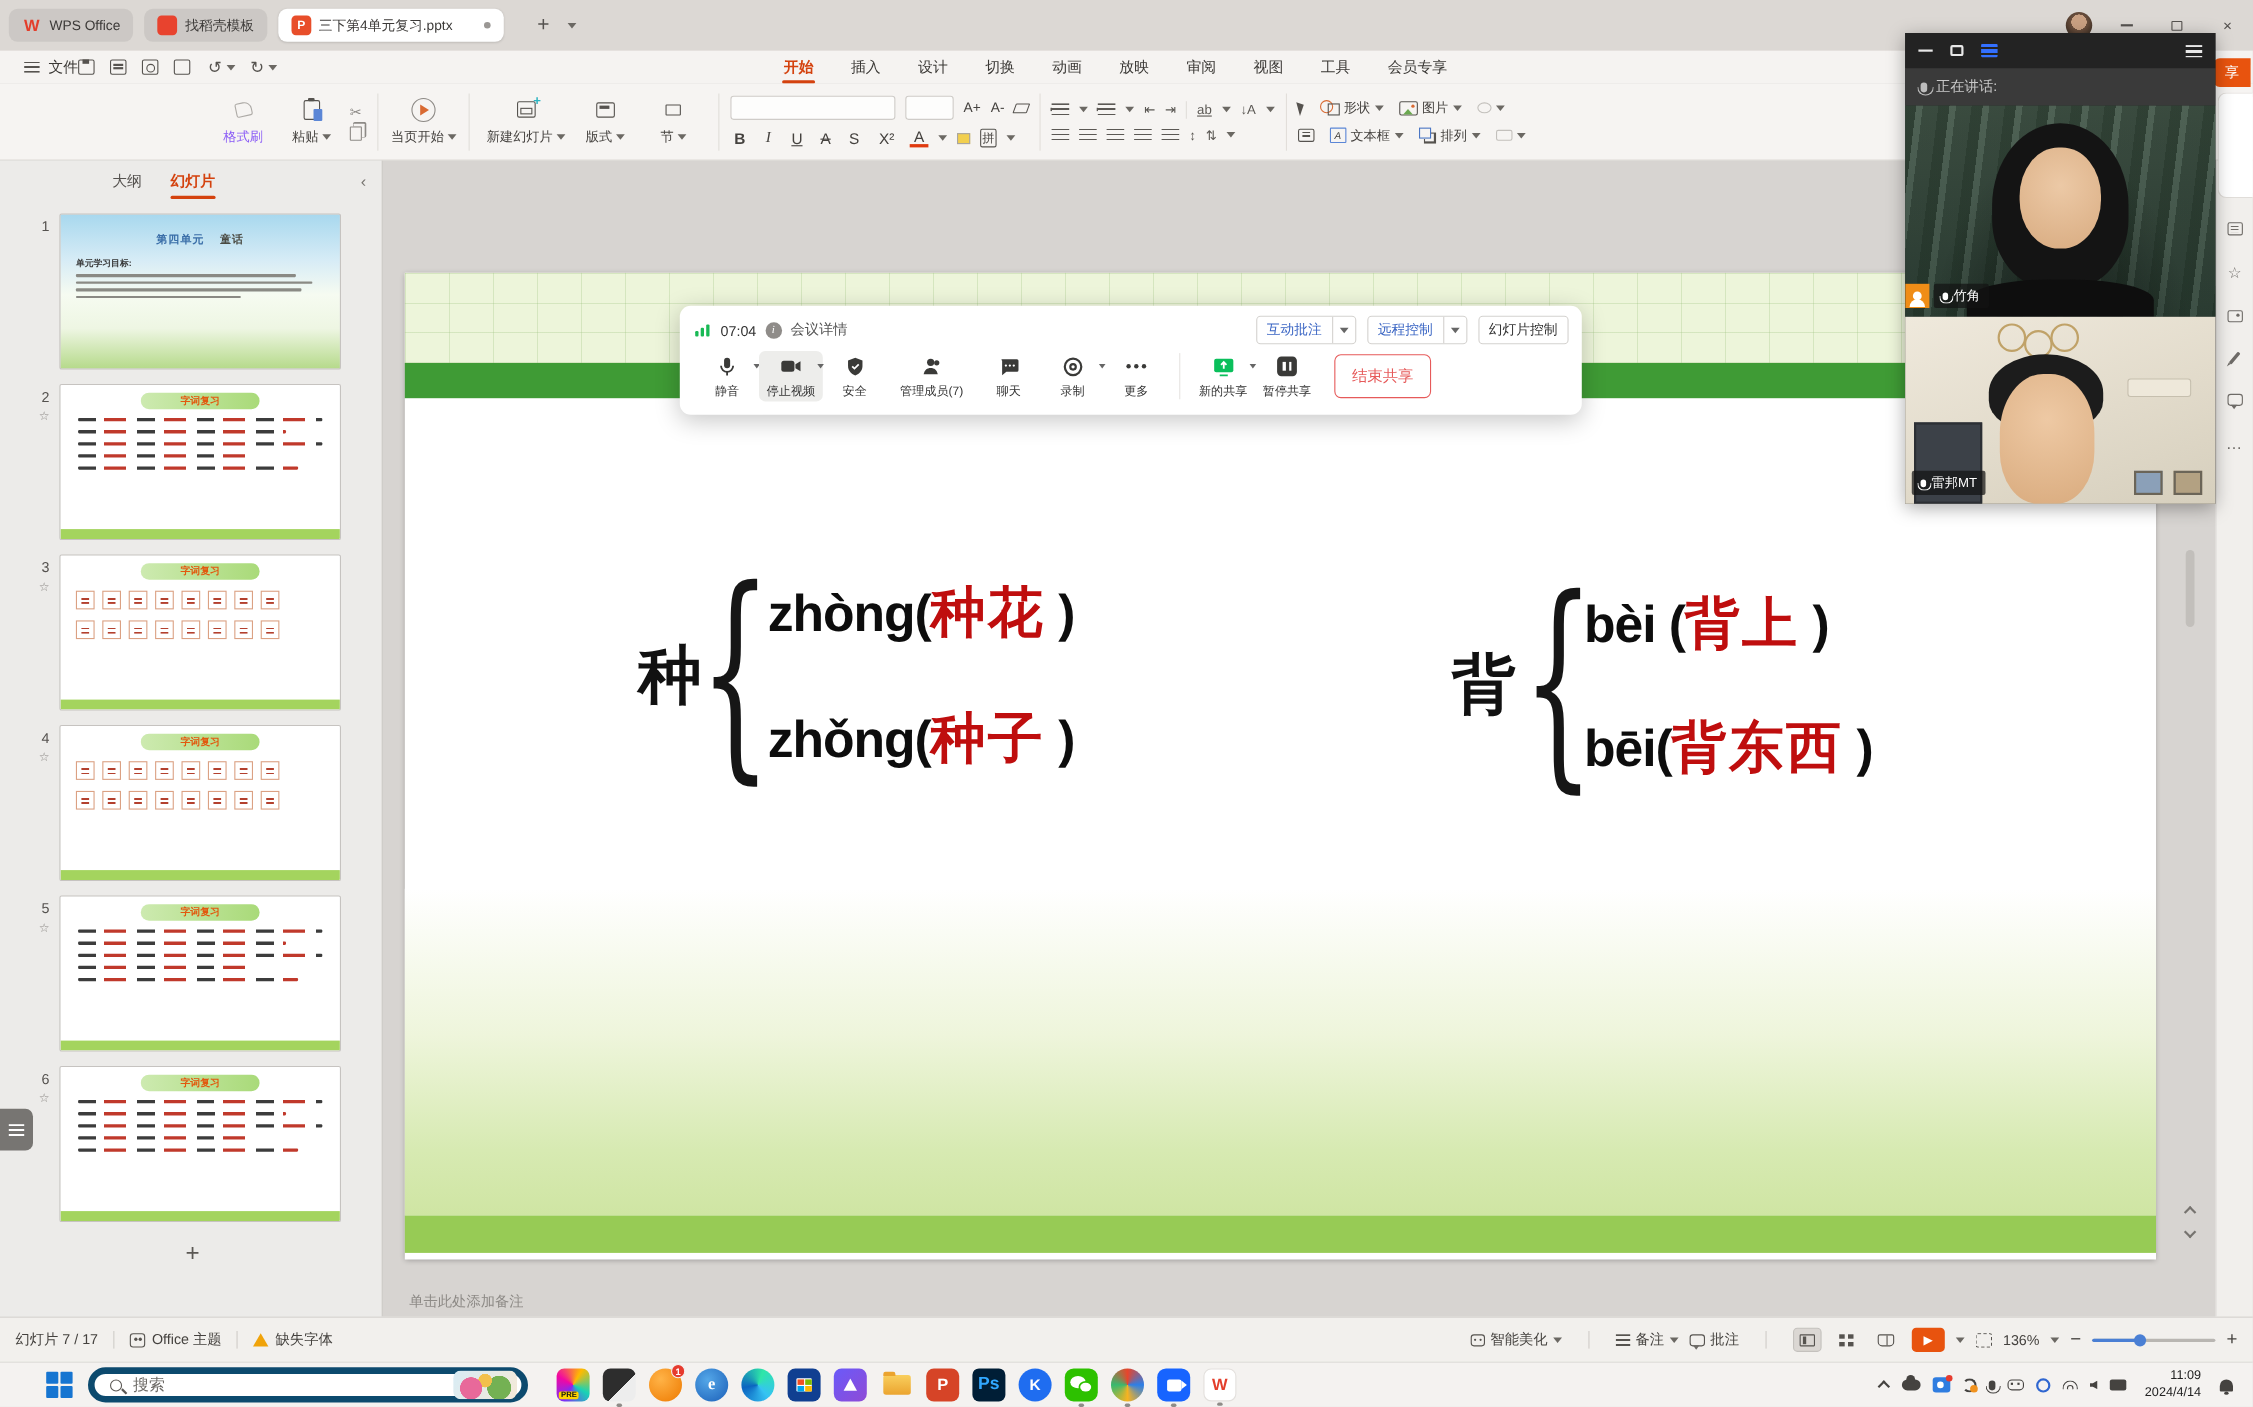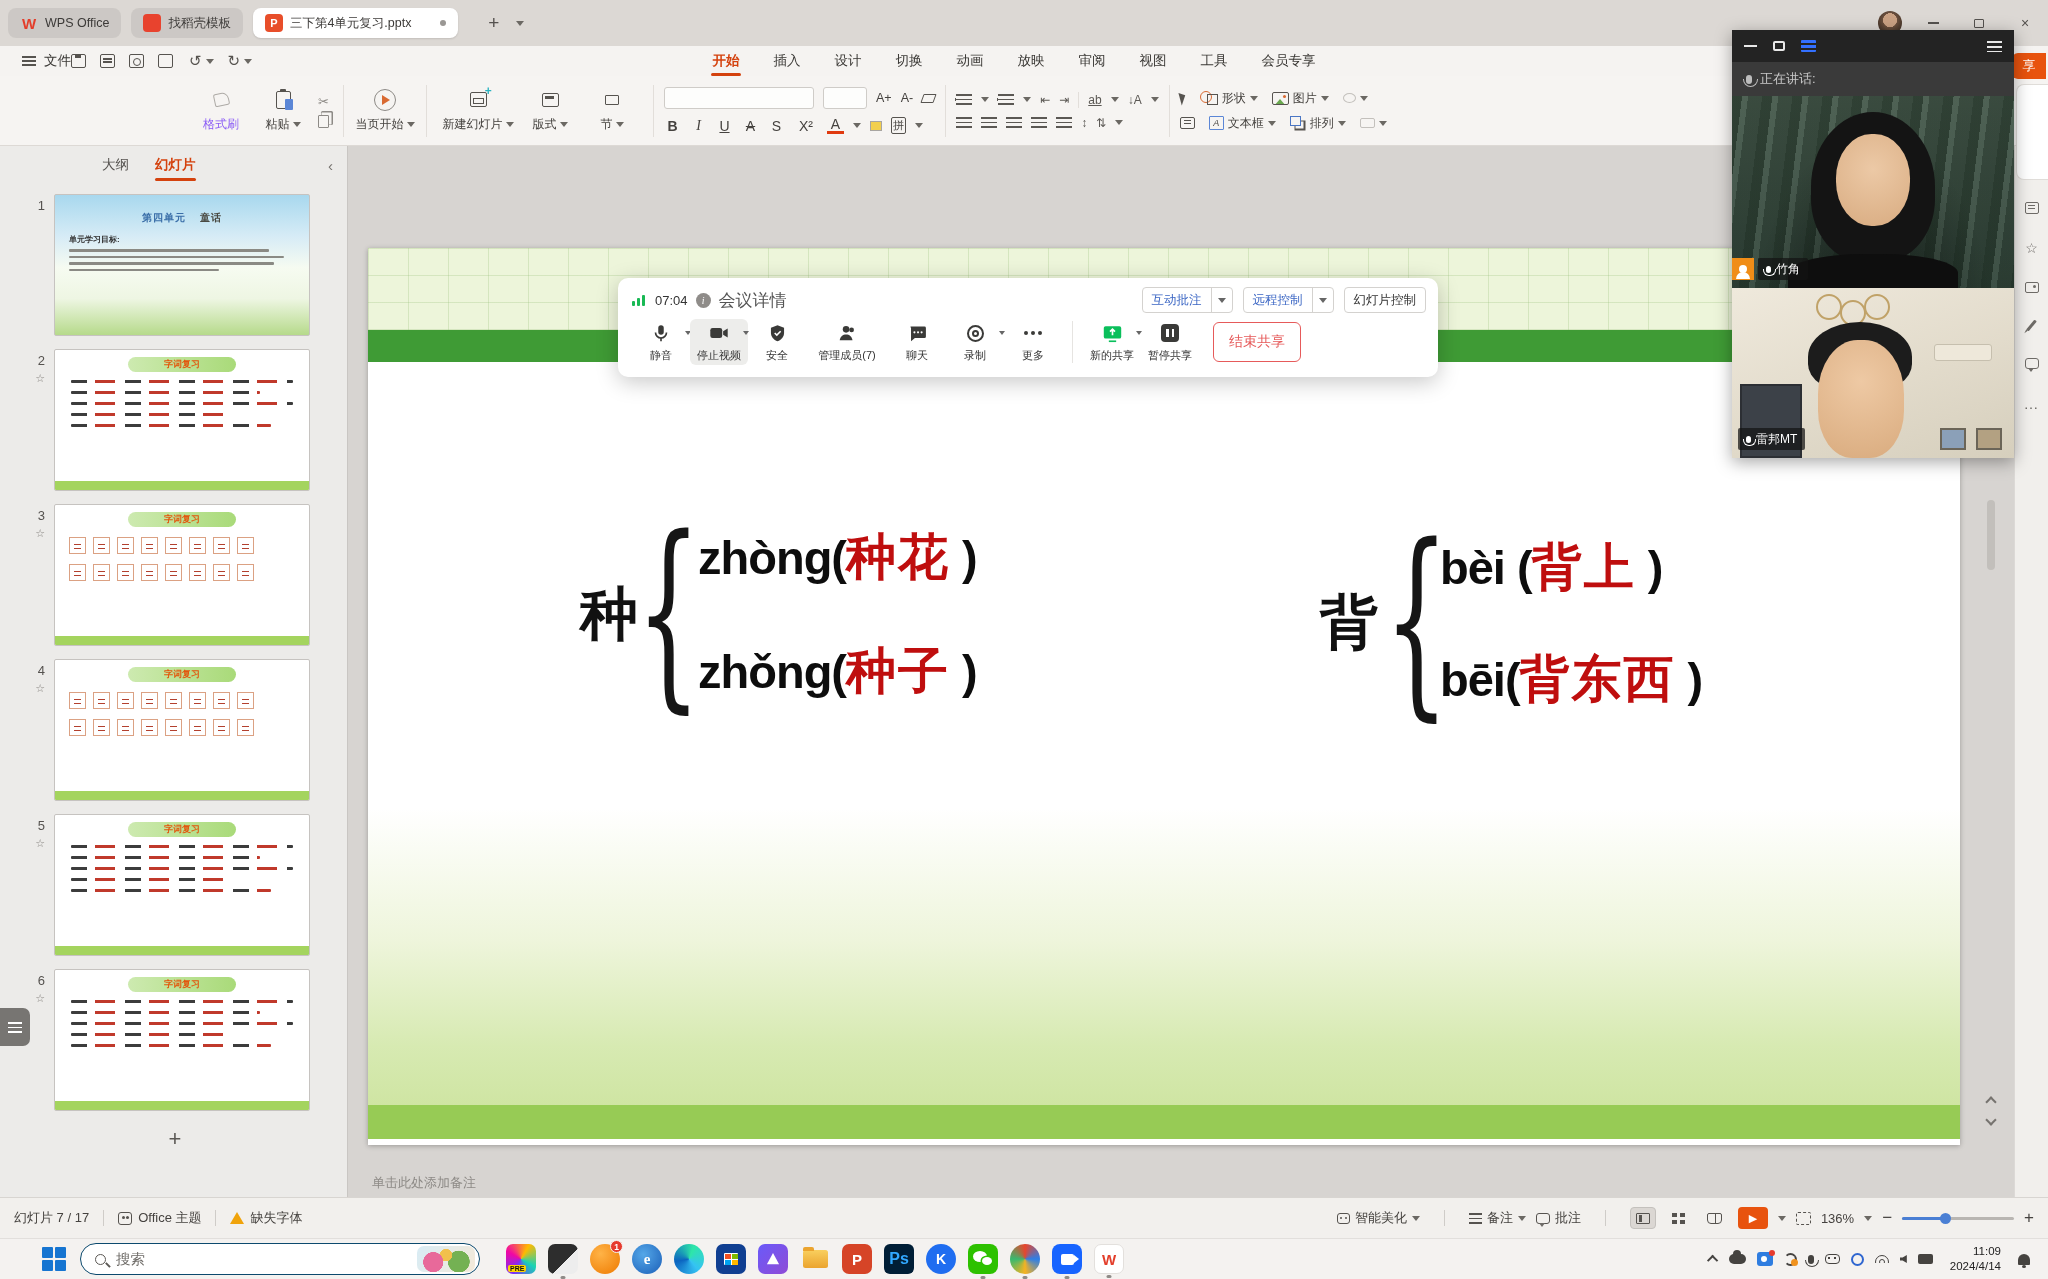--- a/index.html
+++ b/index.html
@@ -176,21 +176,21 @@
   .playbtn{width:30px;height:22px;background:#e8530e;border-radius:4px;color:#fff;font-size:11px;display:grid;place-items:center}
   .fit-ico{width:15px;height:13px;border:1.5px dashed #56534f;border-radius:2px}
   .zoom-slider{width:112px;height:3px;background:#b9b6b2;border-radius:2px;position:relative}
   .zoom-fill{position:absolute;left:0;top:0;height:3px;width:42px;background:#4a7fd4;border-radius:2px}
   .zoom-knob{position:absolute;left:38px;top:-4px;width:11px;height:11px;border-radius:50%;background:#4a7fd4}
   .zoom-pm{font-size:17px;color:#45423f}
   
   .taskbar{position:absolute;left:0;top:1238px;width:2048px;height:41px;background:#f4f2f0;border-top:1px solid #e2dfdc;display:flex;align-items:center;padding-left:42px}
   .startbtn{width:24px;height:24px;display:grid;grid-template-columns:11px 11px;grid-template-rows:11px 11px;gap:2px;margin-right:14px}
   .startbtn i{background:#1675d1;border-radius:1px}
-  .searchpill{width:400px;height:32px;background:#fff;border:1px solid #0c4a6e;border-radius:17px;display:flex;align-items:center;padding:0 4px 0 14px;gap:10px}
+  .searchpill{width:400px;height:32px;background:#fff;border:6px solid #0c4a6e;border-radius:17px;display:flex;align-items:center;padding:0 4px 0 14px;gap:10px}
   .sp-glass{width:11px;height:11px;border:1.8px solid #5b5854;border-radius:50%;position:relative}
   .sp-glass::after{content:"";position:absolute;left:9px;top:9px;width:6px;height:1.8px;background:#5b5854;transform:rotate(45deg)}
   .sp-text{font-size:14.5px;color:#6e6b67;flex:1}
   .sp-img{width:58px;height:26px;border-radius:7px;background:
      radial-gradient(circle at 28% 62%,#e8699a 0 22%,transparent 23%),
      radial-gradient(circle at 50% 35%,#f2c04c 0 18%,transparent 19%),
      radial-gradient(circle at 72% 60%,#74b153 0 24%,transparent 25%),linear-gradient(120deg,#d8ecf5,#f4e9d8)}
   .apps{display:flex;align-items:center;gap:12px;margin-left:26px}
   .app{position:relative;width:30px;height:30px;border-radius:7px;display:grid;place-items:center;font-weight:bold;color:#fff}
   .app.running::after{content:"";position:absolute;left:50%;transform:translateX(-50%);bottom:-5px;width:5px;height:3px;border-radius:2px;background:#8f8c88}
@@ -243,21 +243,21 @@
   .tr-bell{width:12px;height:11px;background:#454340;border-radius:6px 6px 1px 1px;position:relative;margin-right:18px}
   .tr-bell::after{content:"";position:absolute;left:4px;bottom:-3px;width:4px;height:3px;background:#454340;border-radius:50%}
   
   .meet-toolbar{position:absolute;left:618px;top:278px;width:820px;height:99px;background:#fff;border-radius:10px;box-shadow:0 5px 22px rgba(0,0,0,.22);z-index:40;padding:7px 12px 0 14px}
   .mt-row1{display:flex;align-items:center;height:30px;gap:8px}
   .sigbars{display:flex;align-items:flex-end;gap:2px;margin-right:2px}
   .sigbars i{width:3px;background:#19b955;border-radius:1px}
   .sigbars i:nth-child(1){height:5px}.sigbars i:nth-child(2){height:8px}.sigbars i:nth-child(3){height:11px}
   .mt-time{font-size:13px;color:#333}
   .info-i{width:15px;height:15px;border-radius:50%;background:#8f8c89;color:#fff;font-size:10px;display:grid;place-items:center;font-family:"Liberation Serif",serif;font-style:italic}
-  .mt-details{font-size:17px;color:#555}
+  .mt-details{font-size:13px;color:#555}
   .mt-btns{margin-left:auto;display:flex;gap:10px}
   .mtb-btn{height:26px;border:1px solid #d4d2cf;border-radius:4px;display:flex;align-items:center;background:#fff;font-size:12.5px;color:#333}
   .mtb-btn .mtb-label{padding:0 9px;white-space:nowrap}
   .mtb-btn.blue .mtb-label{color:#3b66c4}
   .mtb-sep{width:1px;height:100%;background:#d4d2cf}
   .mtb-caret{width:20px;display:grid;place-items:center}
   .mtb-caret::after{content:"";width:0;height:0;border-left:4px solid transparent;border-right:4px solid transparent;border-top:5px solid #666}
   .mt-row2{display:flex;align-items:center;margin-top:4px}
   .mact{position:relative;min-width:58px;padding:2px 5px;display:flex;flex-direction:column;align-items:center;gap:3px;font-size:11px;color:#333;border-radius:6px}
   .mact.hl{background:#ededeb}

